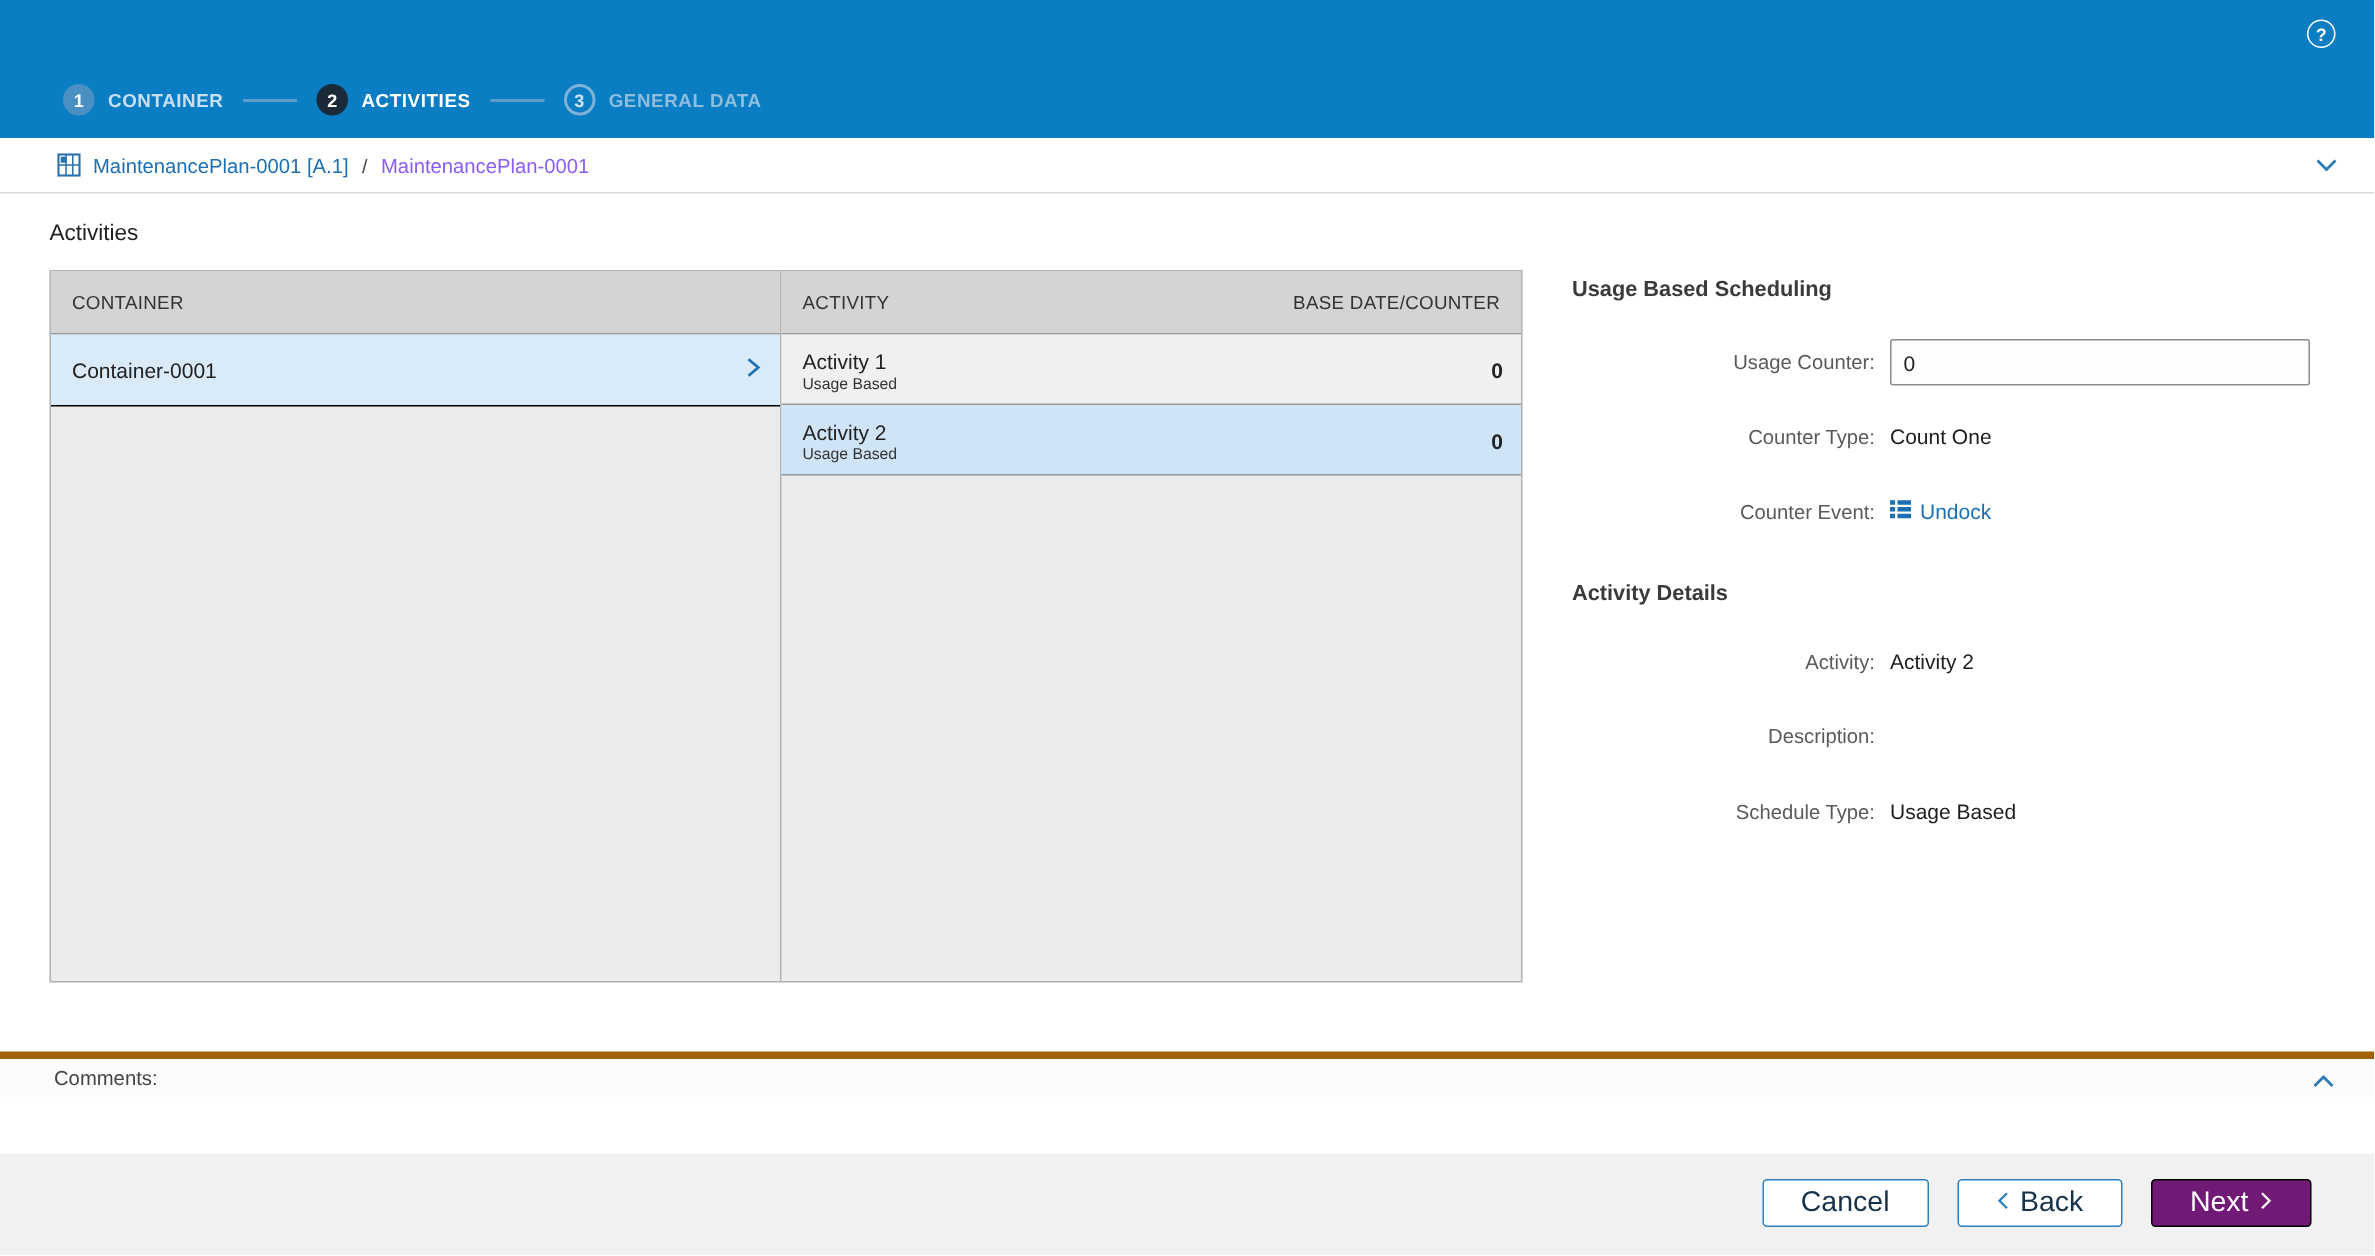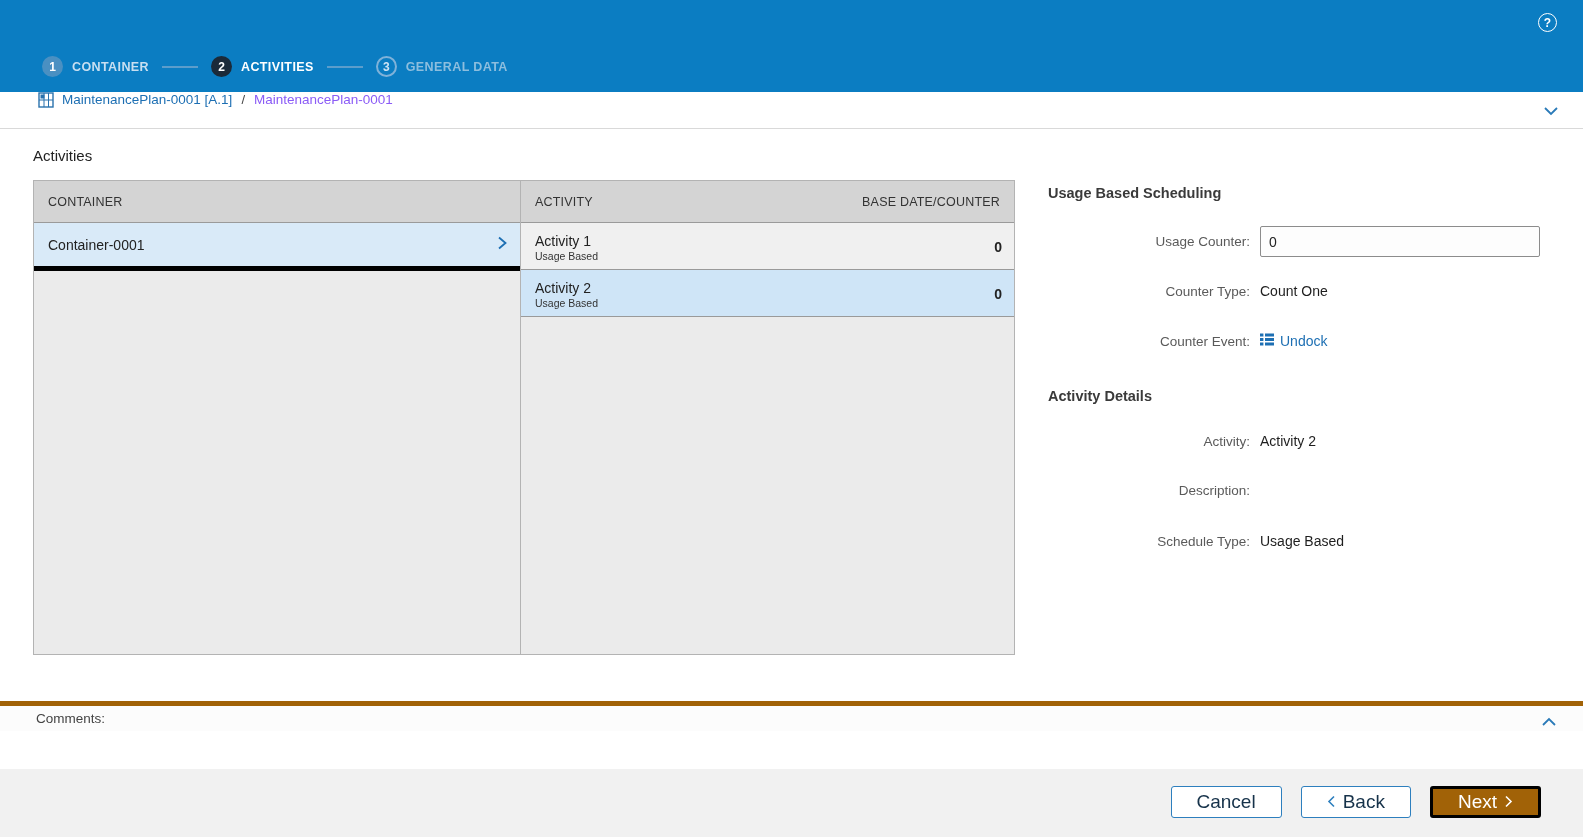--- a/index.html
+++ b/index.html
@@ -22,38 +22,38 @@
   .step.completed .step-label { color:#c8dff1; }
   .step.active .step-circle { background:#1b2a39; color:#ffffff; }
   .step.active .step-label { color:#ffffff; }
   .step.inactive .step-circle { background:transparent; border:2px solid #7fb2d9; color:#cfe4f4; }
   .step.inactive .step-label { color:#8dbede; }
   .step-label { font-size:12.5px; font-weight:700; letter-spacing:0.4px; }
   .step-connector { width:36px; height:2px; background:#5c9dcb; margin:0 13px; }
 
   
   .breadcrumb-bar { position:absolute; left:0; top:92px; width:100%; height:37px; background:#ffffff;
-                    border-bottom:1px solid #d9d9d9; display:flex; padding:0 24px 0 38px; }
+                    border-bottom:1px solid #d9d9d9; display:flex; align-items:center; padding:0 24px 0 38px; }
   .crumb-icon { width:16px; height:16px; margin-right:8px; }
   .crumb-link { color:#1d6fb3; font-size:13.5px; text-decoration:none; cursor:pointer; }
   .crumb-sep { color:#444; font-size:13px; margin:0 9px; }
   .crumb-current { color:#8b5cf6; font-size:13.5px; }
   .breadcrumb-chevron { position:absolute; right:24px; top:11px; cursor:pointer; }
 
   
   .activities-title { position:absolute; left:33px; top:147px; font-size:15px; color:#222; }
 
   .table-wrap { position:absolute; left:33px; top:180px; width:982px; height:475px;
                 border:1px solid #b3b3b3; background:#ebebeb; display:flex; }
   .left-panel { width:487px; border-right:1px solid #b3b3b3; display:flex; flex-direction:column; }
   .right-panel { flex:1; display:flex; flex-direction:column; }
   .col-header { height:42px; background:#d4d4d4; border-bottom:1px solid #9a9a9a; display:flex; align-items:center;
                 padding:0 14px; font-size:12.5px; color:#333; letter-spacing:0.2px; }
   .right-panel .col-header { justify-content:space-between; }
-  .container-row { height:48px; background:#d9eaf8; border-bottom:5px solid #000000; display:flex; align-items:center;
+  .container-row { height:48px; background:#d9eaf8; border-bottom:1px solid #000000; display:flex; align-items:center;
                    justify-content:space-between; padding:0 12px 0 14px; font-size:14px; color:#222; cursor:pointer; }
   .activity-row { height:47px; border-bottom:1px solid #9a9a9a; display:flex; align-items:center;
                   justify-content:space-between; padding:6px 12px 4px 14px; cursor:pointer; }
   .activity-row.plain { background:#f0f0f0; }
   .activity-row.selected { background:#cfe5f7; }
   .activity-name { font-size:14px; color:#222; line-height:1.35; }
   .activity-sub { font-size:10.5px; color:#333; }
   .activity-value { font-size:14px; font-weight:700; color:#222; }
 
   
@@ -71,21 +71,21 @@
                   border-top:5px solid #a16207; display:flex; align-items:center; padding:0 36px; }
   .comments-label { font-size:13.5px; color:#444; }
   .comments-chevron { position:absolute; right:26px; top:8px; cursor:pointer; }
 
   
   .footer { position:absolute; left:0; top:769px; width:100%; height:68px; background:#f1f1f1;
             display:flex; justify-content:flex-end; align-items:flex-start; gap:19px; padding:17px 42px 0 0; }
   .btn { height:32px; border-radius:3px; font-family:"Liberation Sans", sans-serif; font-size:19px;
          display:flex; align-items:center; justify-content:center; gap:7px; cursor:pointer; padding:0 25px; }
   .btn-secondary { background:#ffffff; border:1px solid #2d7fbe; color:#16324a; }
-  .btn-primary { background:#a16207; border:3px solid #000000; color:#ffffff; font-weight:400;align-items:center; }
+  .btn-primary { background:#701a75; border:1px solid #000000; color:#ffffff; font-weight:400;align-items:center; }
 </style>
 </head>
 <body>
 
 <div class="page">
 
   <div class="header">
     <div class="help-btn">?</div>
 
     <div class="steps">

